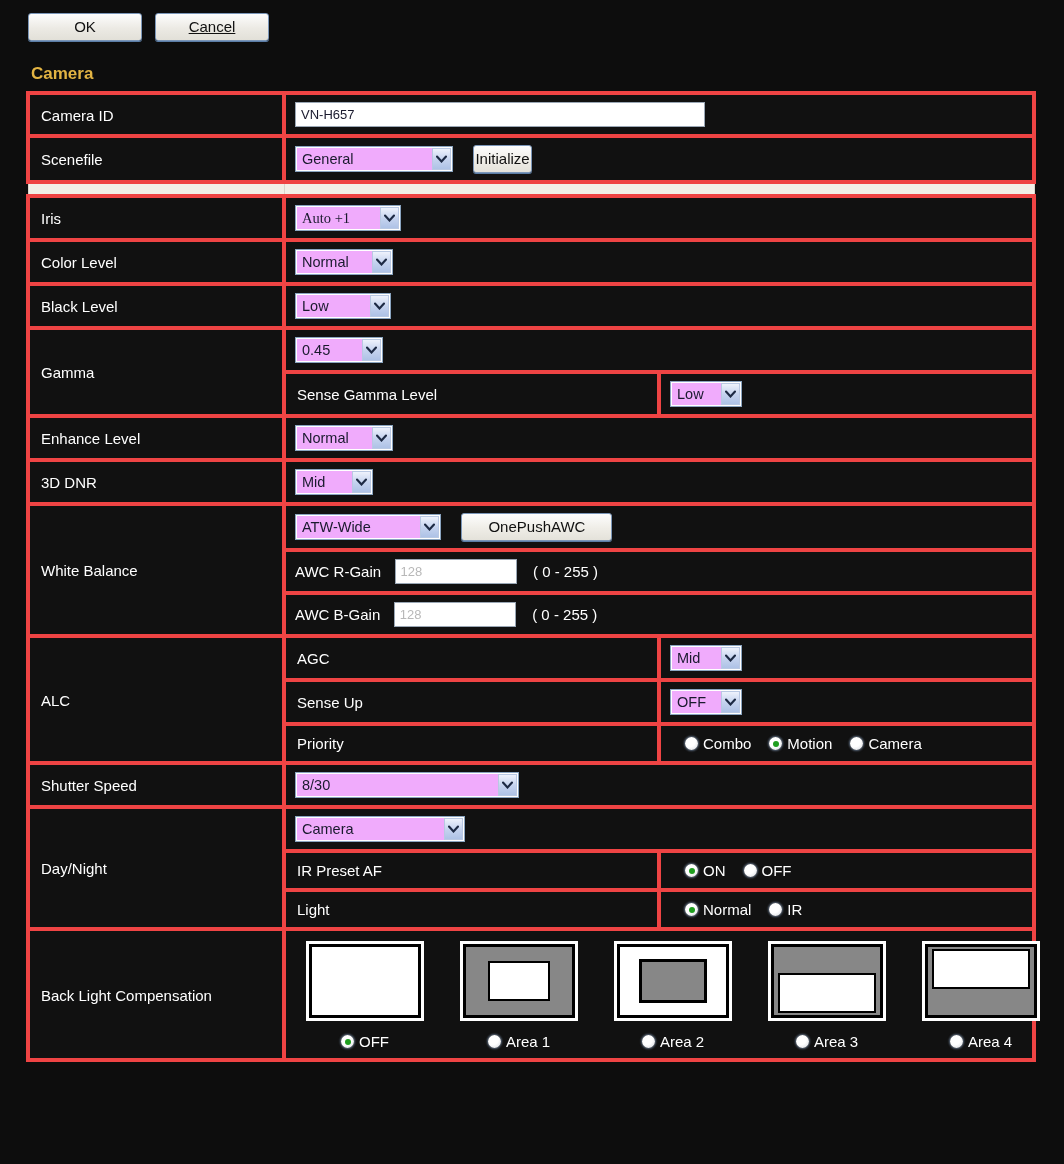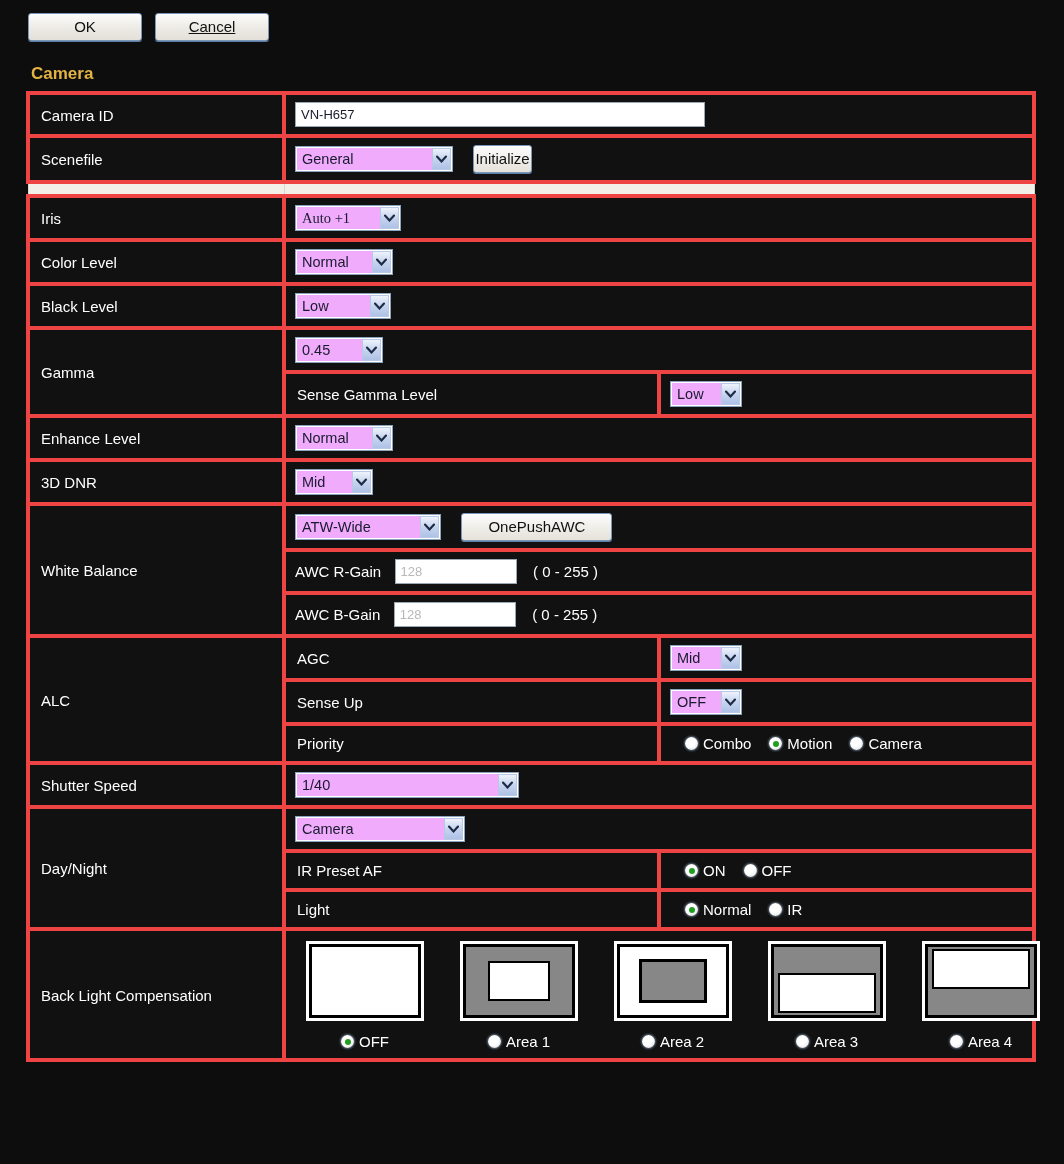--- a/index.html
+++ b/index.html
@@ -568,21 +568,21 @@
     </td>
   </tr>
 
   <tr>
     <td class="label-cell">
       <div class="lbl">Shutter Speed</div>
     </td>
     <td colspan="2">
       <div class="cell-pad">
         <span class="select sel-w-shut">
-          <span class="sel-text">1/40</span>
+          <span class="sel-text">8/30</span>
           <span class="sel-arrow">
             <svg width="11" height="8" viewBox="0 0 11 8">
                   <path d="M1 1.5 L5.5 6.5 L10 1.5" stroke="#1d2a44" stroke-width="2.1" fill="none" stroke-linecap="round"></path>
                 </svg>
           </span>
         </span>
       </div>
     </td>
   </tr>
 

